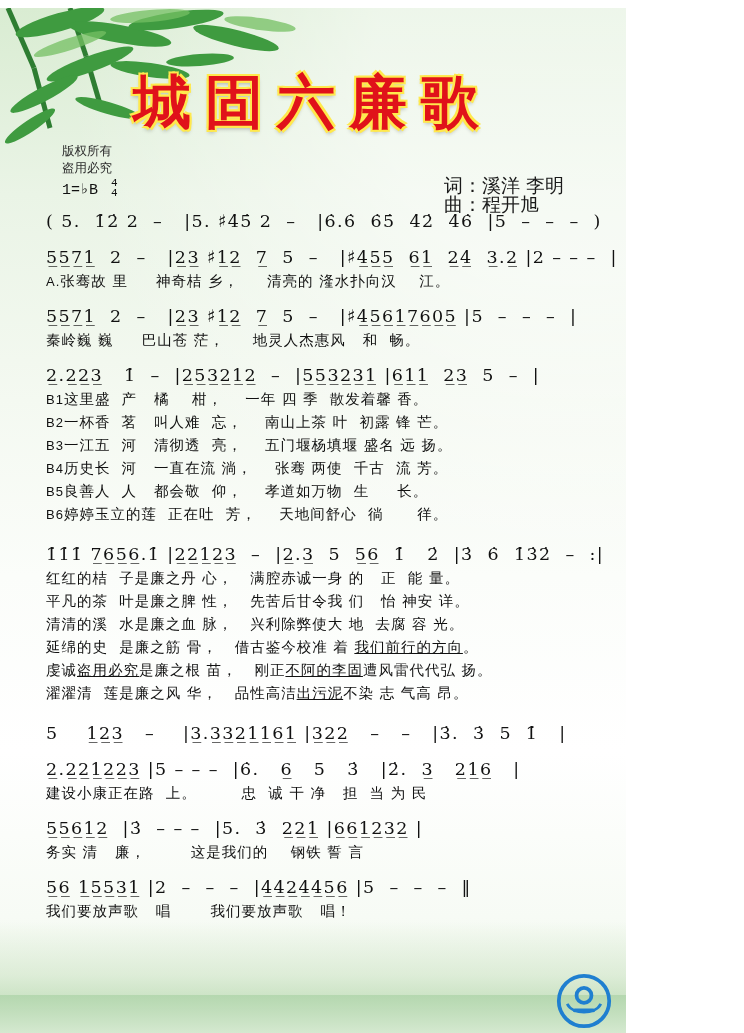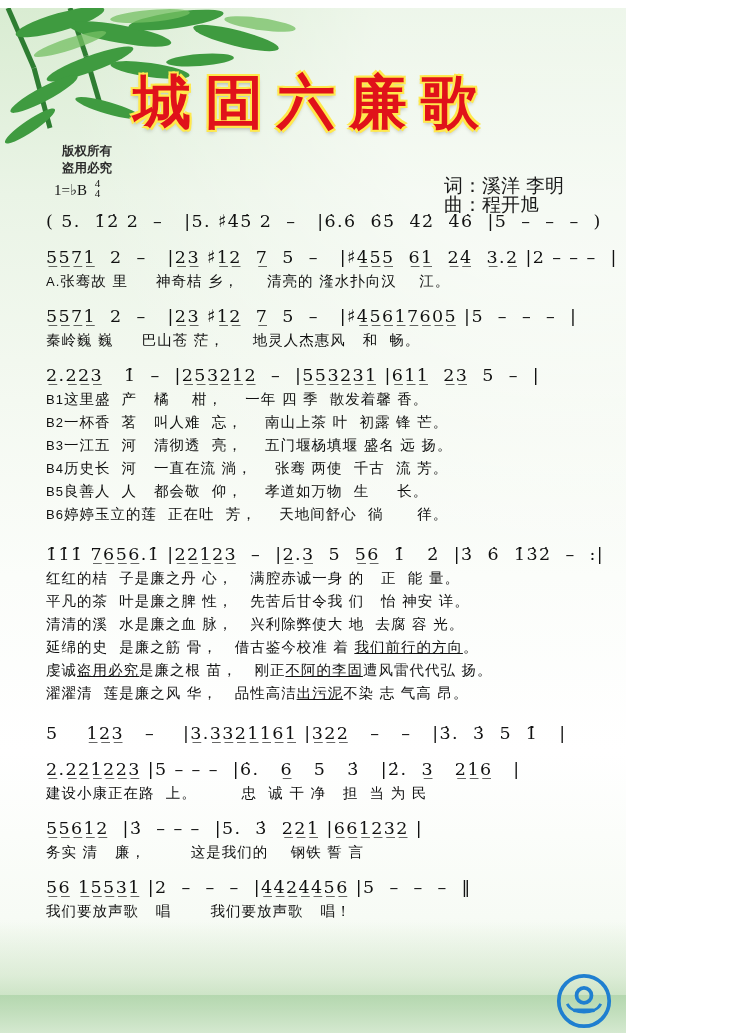--- a/index.html
+++ b/index.html
@@ -48,31 +48,31 @@
       2px 2px 0 #ffe94d,
       -2px -2px 0 #ffe94d,
       2px -2px 0 #ffe94d,
       -2px 2px 0 #ffe94d,
       0 3px 4px rgba(0,0,0,.28);
   }
 
   .copyright{
     position:absolute;left:62px;top:134px;
     font-family:"DejaVu Serif", serif;
-    font-size:12.5px;line-height:17px;color:#2b2b2b;font-weight:bold;
+    font-size:12.5px;line-height:17px;color:#2b2b2b;
   }
   .credits{
     position:absolute;right:62px;top:168px;
     font-family:"DejaVu Serif", serif;
     font-size:19px;line-height:19px;color:#1a1a1a;
     text-align:left;
   }
   .keysig{
-    position:absolute;left:54px;top:170px;
-    font-family:Liberation Serif, serif;
+    position:absolute;left:62px;top:170px;
+    font-family:Liberation Mono, monospace;
     font-size:15px;color:#111;
   }
   .keysig .frac{display:inline-block;vertical-align:-2px;font-size:11px;line-height:10px;text-align:center;margin-left:4px;}
 
   
   .body{
     position:absolute;left:46px;top:200px;width:652px;
   }
   .sysrow{margin-bottom:1px;}
   .notes{

